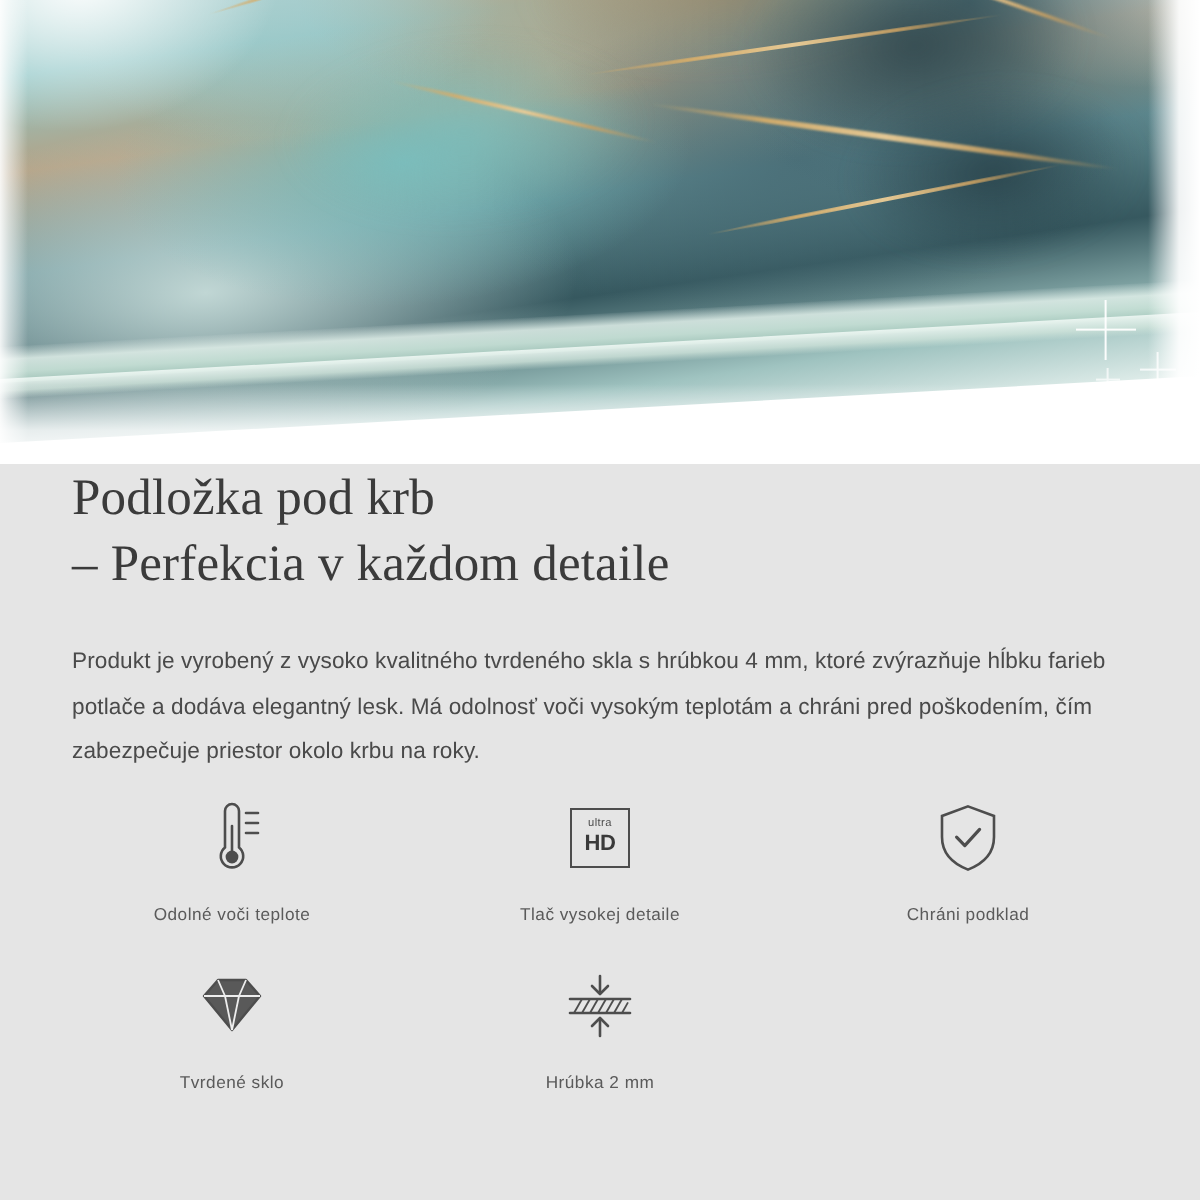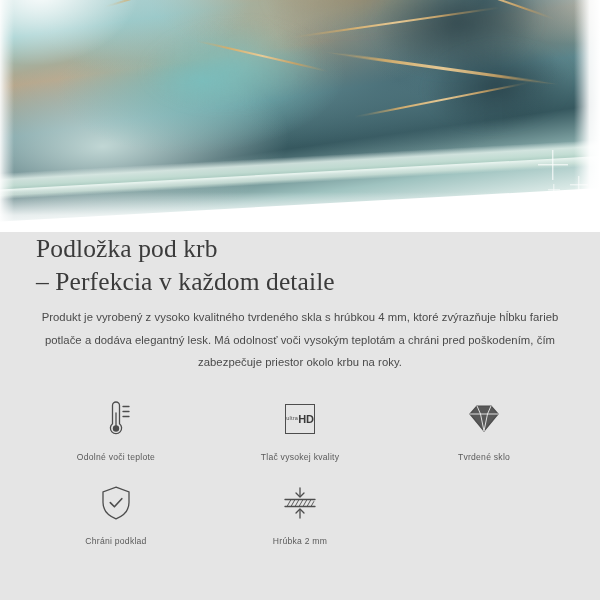--- a/index.html
+++ b/index.html
@@ -147,26 +147,25 @@
     font-family: "Liberation Serif", serif;
     font-size: 25.5px;
     line-height: 33px;
     color: #3b3b3b;
     font-weight: 400;
     letter-spacing: 0.1px;
     margin: 0;
     white-space: pre-line;
   }
   .body-text {
-    margin: 8px 0 0 0;
+    margin: 22px 0 0 0;
     font-size: 11.3px;
     line-height: 22.5px;
     color: #4a4a4a;
     letter-spacing: 0.05px;
-    text-align: center;
   }
 
   
   .features {
     position: absolute;
     left: 24px;
     top: 396px;
     width: 552px;
     display: grid;
     grid-template-columns: repeat(3, 1fr);
@@ -190,21 +189,21 @@
     font-size: 8.6px;
     color: #5a5a5a;
     letter-spacing: 0.25px;
     text-align: right;
   }
   .ultrahd {
     width: 30px;
     height: 30px;
     border: 1.3px solid #4d4d4d;
     display: flex;
-    flex-direction: row;
+    flex-direction: column;
     align-items: center;
     justify-content: center;
     line-height: 1;
   }
   .ultrahd .u-top {
     font-size: 5.6px;
     letter-spacing: 0.2px;
     color: #4d4d4d;
     margin-bottom: 1px;
   }
@@ -272,49 +271,49 @@
       <div class="feature-label">Odolné voči teplote</div>
     </div>
 
     <div class="feature">
       <div class="feature-icon">
         <div class="ultrahd">
           <span class="u-top">ultra</span>
           <span class="u-bot">HD</span>
         </div>
       </div>
-      <div class="feature-label">Tlač vysokej kvality</div>
+      <div class="feature-label">Tlač vysokej detaile</div>
+    </div>
+
+    <div class="feature">
+      <div class="feature-icon">
+        <svg width="34" height="38" viewBox="0 0 34 38">
+          <path d="M17 3.2 L30 8 v10.5 c0 8.2-5.6 13.4-13 16.3 -7.4-2.9-13-8.1-13-16.3V8z" fill="none" stroke="#4d4d4d" stroke-width="1.3"></path>
+          <path d="M11.3 18.6 l4.1 4.2 7.4-8.1" fill="none" stroke="#4d4d4d" stroke-width="1.6" stroke-linecap="round" stroke-linejoin="round"></path>
+        </svg>
+      </div>
+      <div class="feature-label">Chráni podklad</div>
     </div>
 
     <div class="feature">
       <div class="feature-icon">
         <svg width="38" height="32" viewBox="0 0 38 32">
           <g fill="none" stroke="#4d4d4d" stroke-width="1.2" stroke-linejoin="round">
             <path d="M5 11 L12 3 h14 l7 8 -14 17z" fill="#4d4d4d" fill-opacity="0.92"></path>
           </g>
           <g stroke="#ffffff" stroke-width="0.9" opacity="0.9">
             <line x1="5" y1="11" x2="33" y2="11"></line>
             <line x1="12" y1="3" x2="15.5" y2="11"></line>
             <line x1="26" y1="3" x2="22.5" y2="11"></line>
             <line x1="15.5" y1="11" x2="19" y2="28"></line>
             <line x1="22.5" y1="11" x2="19" y2="28"></line>
           </g>
         </svg>
       </div>
       <div class="feature-label">Tvrdené sklo</div>
-    </div>
-
-    <div class="feature">
-      <div class="feature-icon">
-        <svg width="34" height="38" viewBox="0 0 34 38">
-          <path d="M17 3.2 L30 8 v10.5 c0 8.2-5.6 13.4-13 16.3 -7.4-2.9-13-8.1-13-16.3V8z" fill="none" stroke="#4d4d4d" stroke-width="1.3"></path>
-          <path d="M11.3 18.6 l4.1 4.2 7.4-8.1" fill="none" stroke="#4d4d4d" stroke-width="1.6" stroke-linecap="round" stroke-linejoin="round"></path>
-        </svg>
-      </div>
-      <div class="feature-label">Chráni podklad</div>
     </div>
 
 
     <div class="feature">
       <div class="feature-icon">
         <svg width="40" height="34" viewBox="0 0 40 34">
           <g stroke="#4d4d4d" stroke-width="1.3" fill="none" stroke-linecap="round">
             <line x1="20" y1="2" x2="20" y2="10"></line>
             <path d="M16 7 l4 4 4-4" stroke-linejoin="round"></path>
             <line x1="20" y1="32" x2="20" y2="24"></line>

